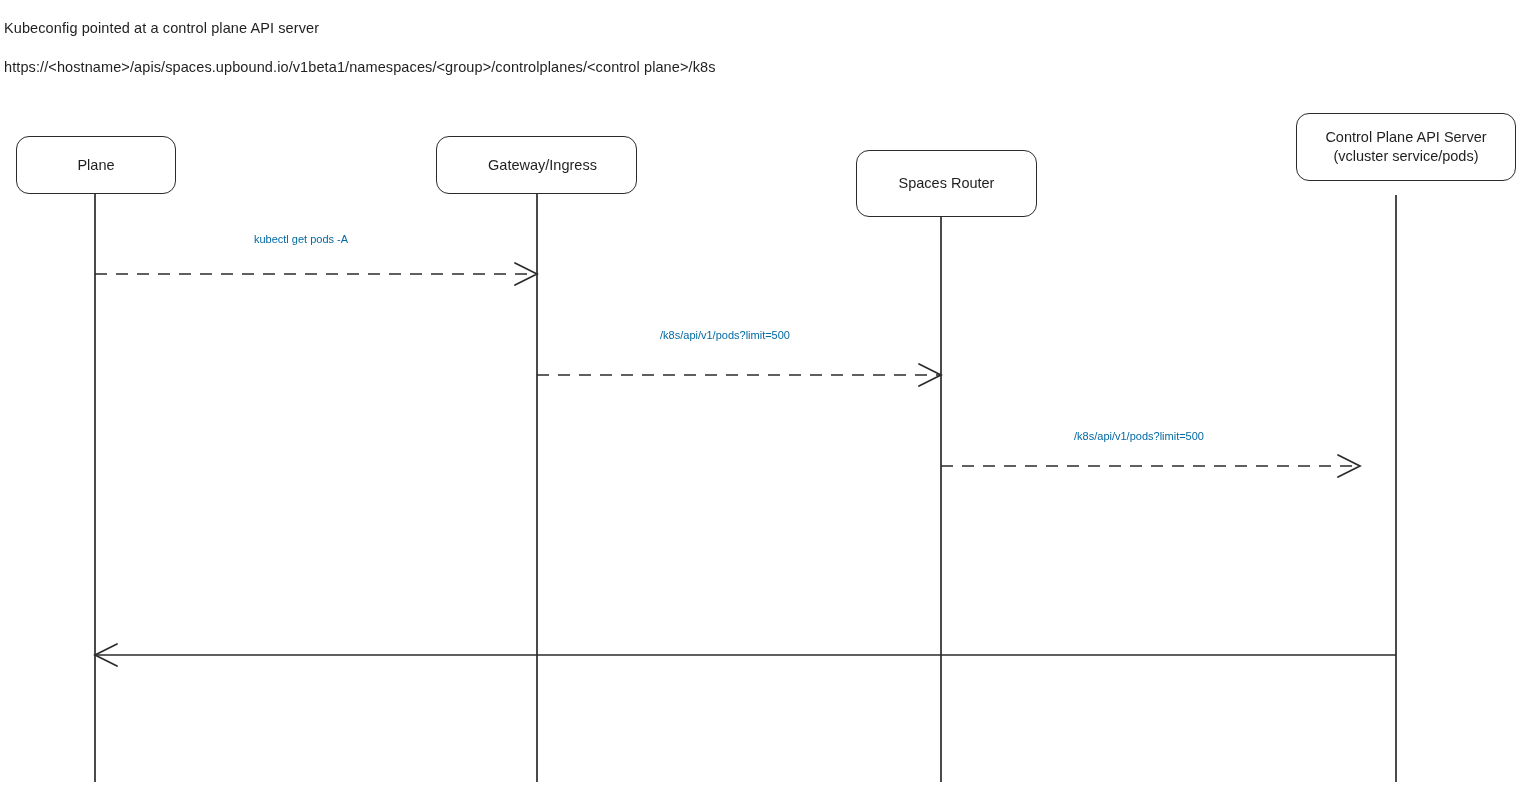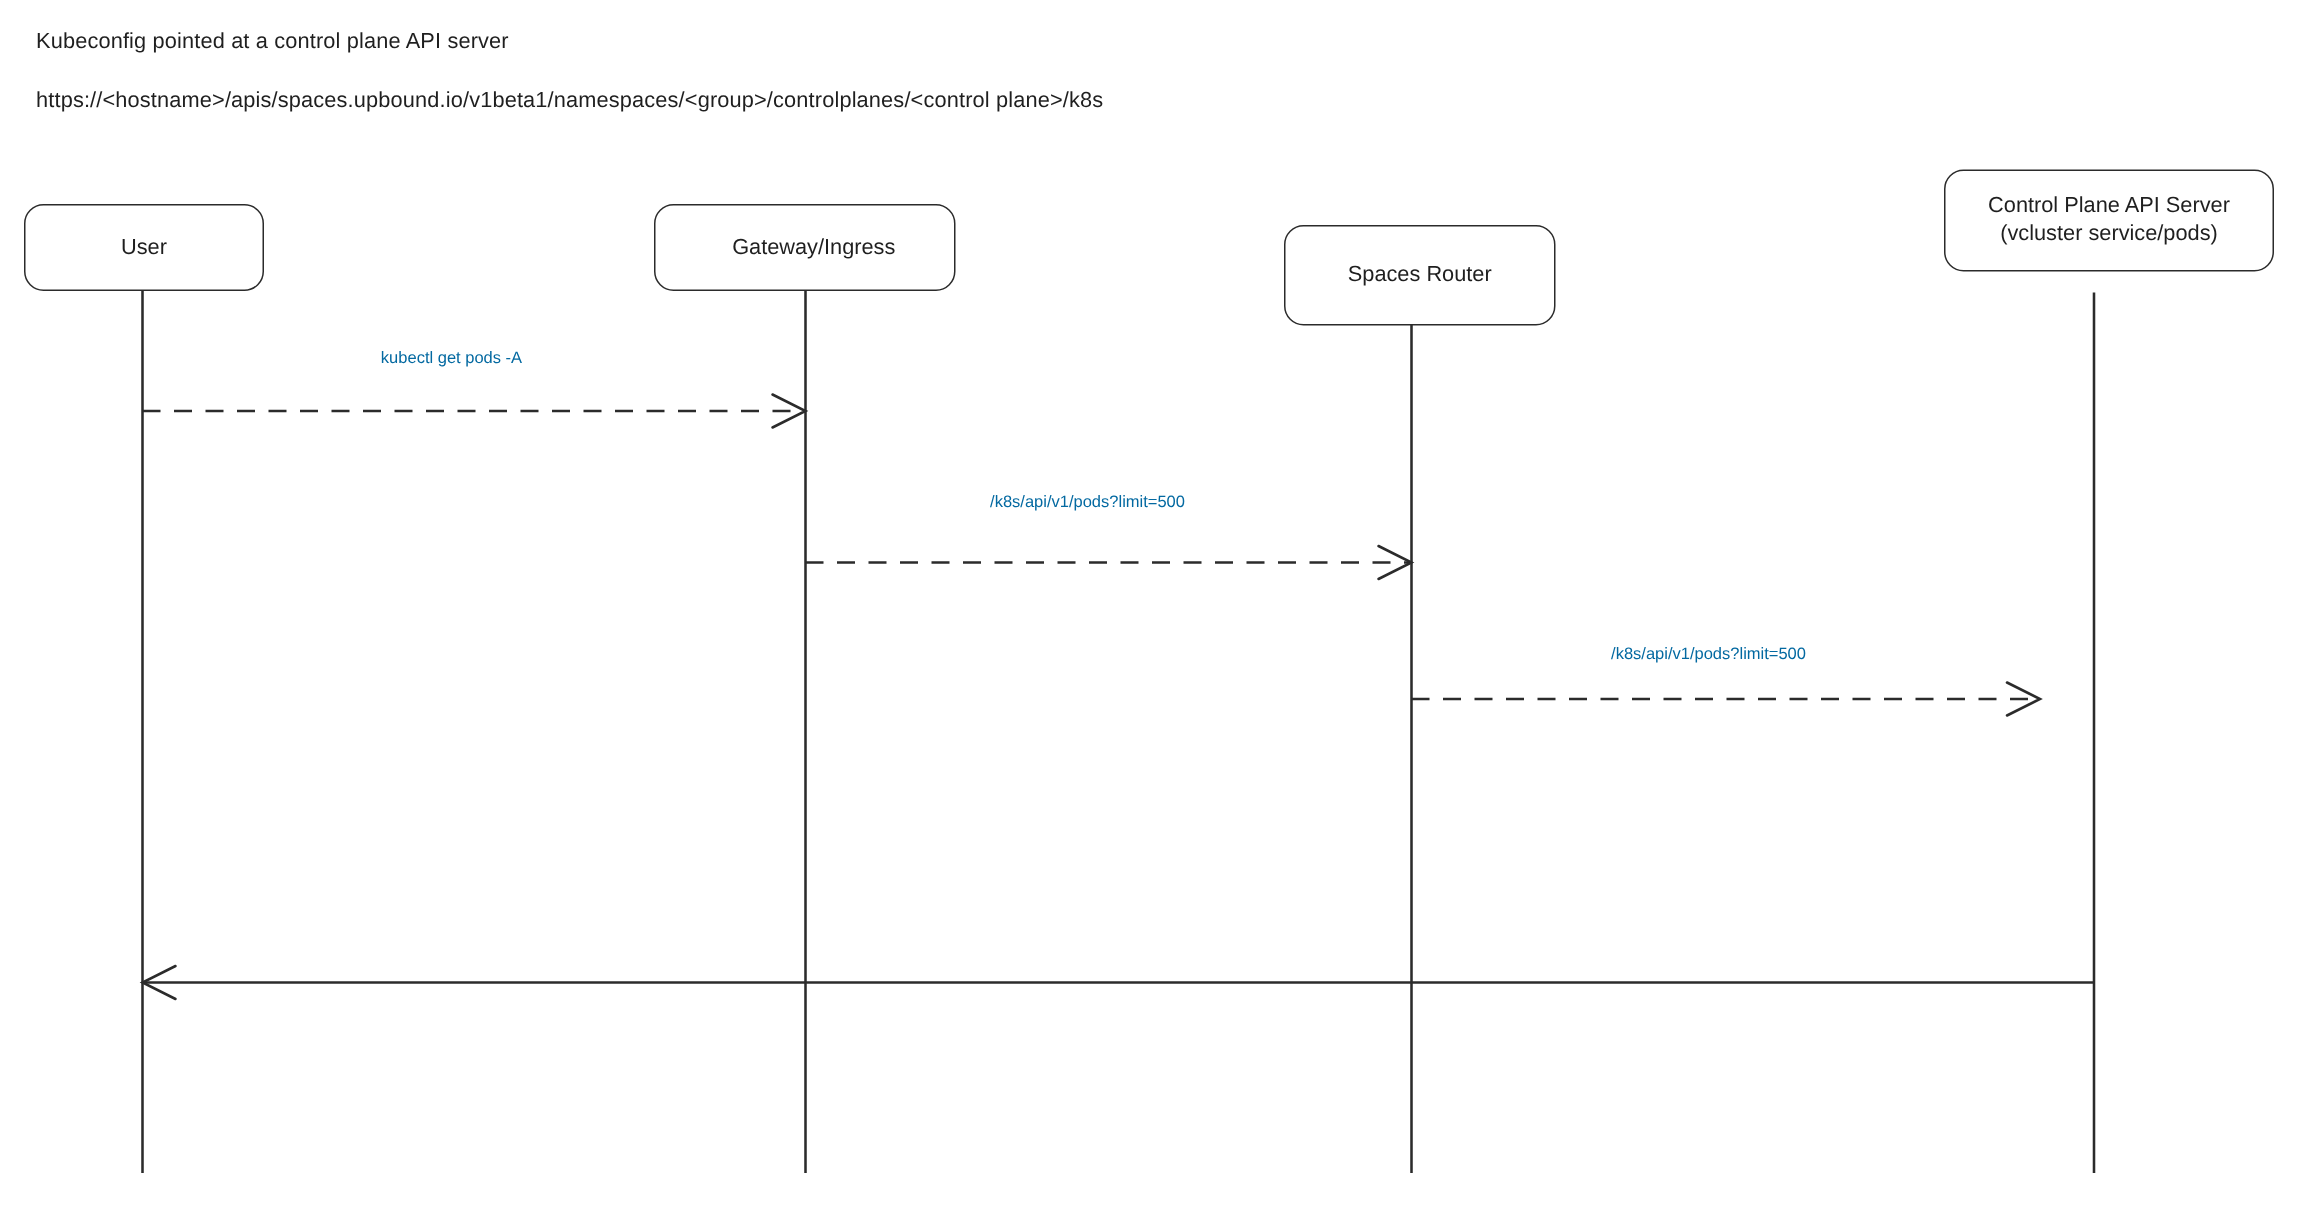--- a/index.html
+++ b/index.html
@@ -17,21 +17,21 @@
     position: relative;
   }
   #canvas {
     position: relative;
     width: 1532px;
     height: 803px;
     background: #ffffff;
   }
   .header-line {
     position: absolute;
-    left: 24px;
+    left: 4px;
     font-size: 14.5px;
     line-height: 18px;
     color: #1f1f1f;
     white-space: nowrap;
     letter-spacing: 0.1px;
   }
   #header-title { top: 19px; }
   #header-url { top: 58px; }
 
   #diagram-svg {
@@ -112,21 +112,21 @@
           <line x1="1396" y1="655" x2="95" y2="655" stroke="#2b2b2b" stroke-width="1.7"></line>
           <g>
             <path d="M 117 644 L 95 655 L 117 666" fill="none" stroke="#2b2b2b" stroke-width="1.7" stroke-linecap="round" stroke-linejoin="miter"></path>
           </g>
         </g>
       </g>
   </svg>
 
   <div id="participants">
       <div class="participant-box" style="left: 16px; top: 136px; width: 160px; height: 58px;">
-        <div class="participant-label">User</div>
+        <div class="participant-label">Plane</div>
       </div>
       <div class="participant-box" style="left: 436px; top: 136px; width: 201px; height: 58px; padding-left: 12px;">
         <div class="participant-label">Gateway/Ingress</div>
       </div>
       <div class="participant-box" style="left: 856px; top: 150px; width: 181px; height: 67px; text-align: right;">
         <div class="participant-label">Spaces Router</div>
       </div>
       <div class="participant-box" style="left: 1296px; top: 113px; width: 220px; height: 68px;">
         <div class="participant-label">Control Plane API Server
 (vcluster service/pods)</div>

